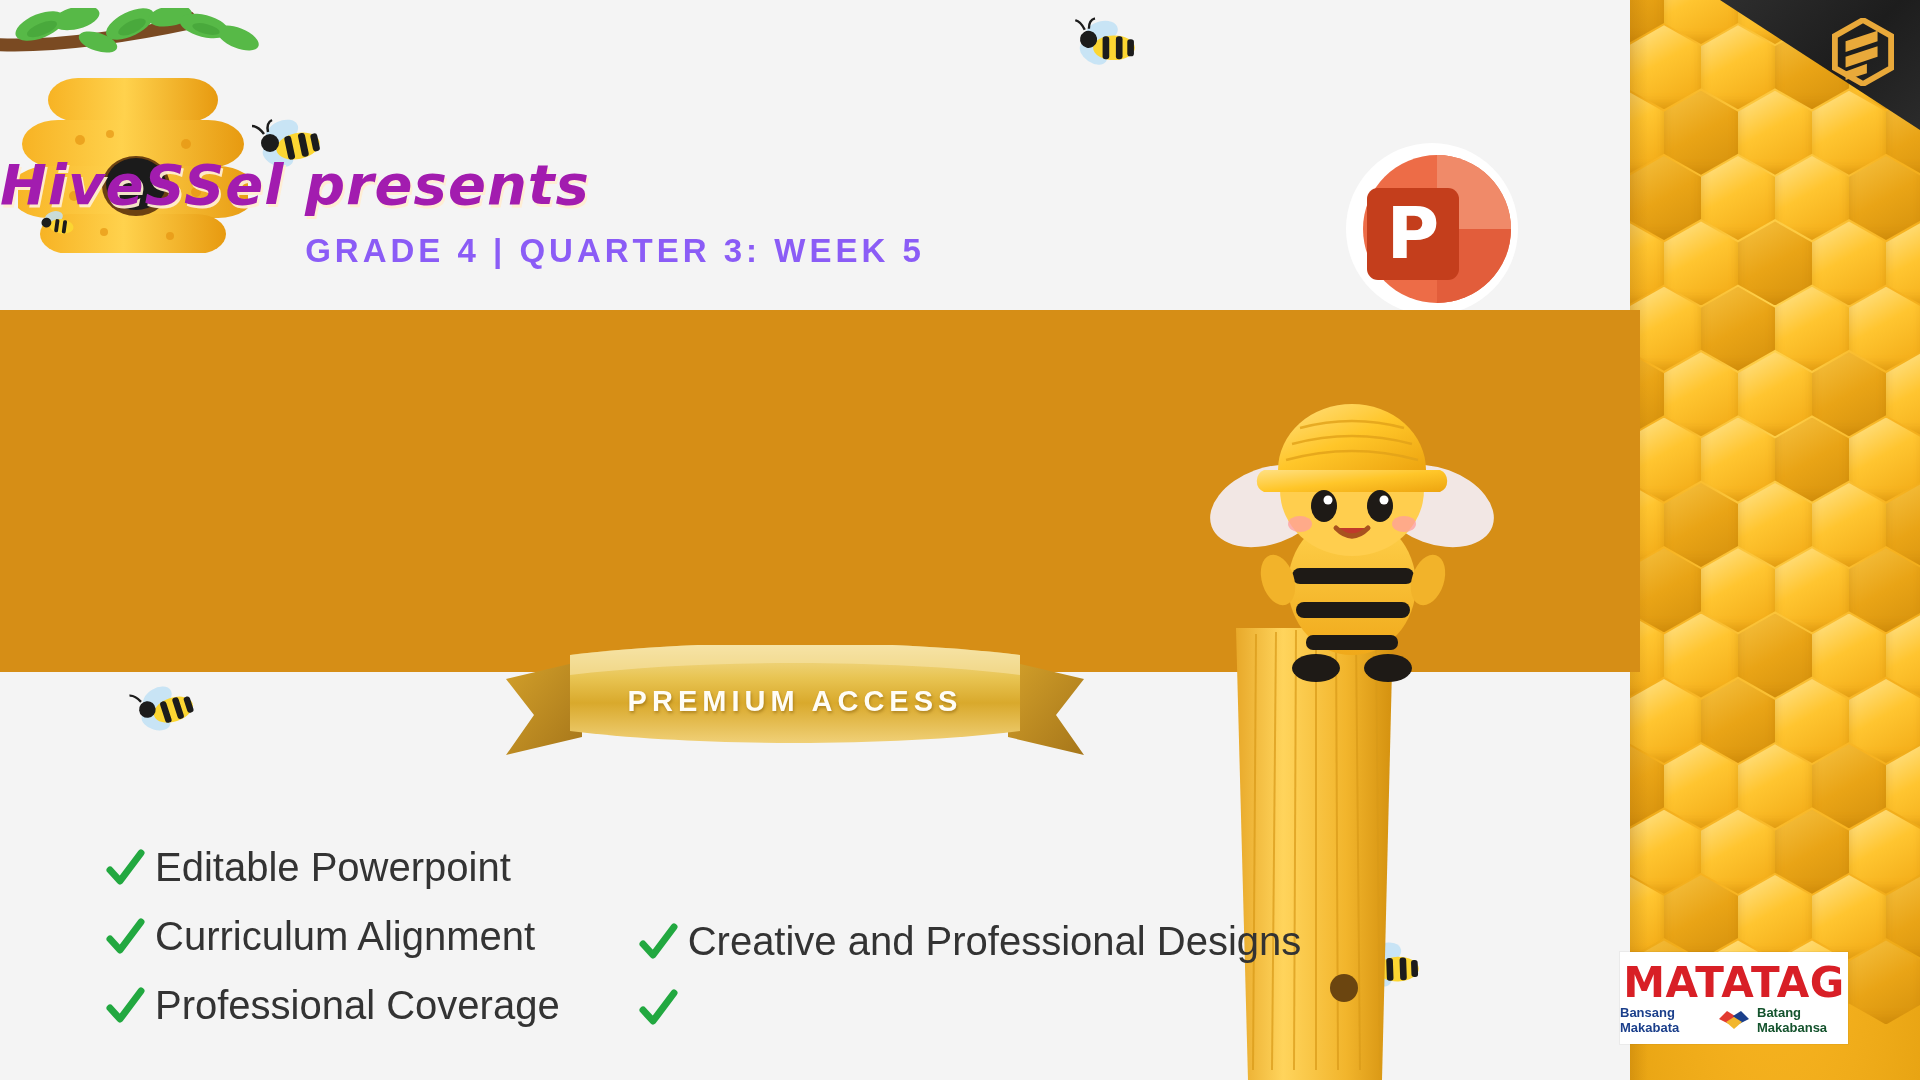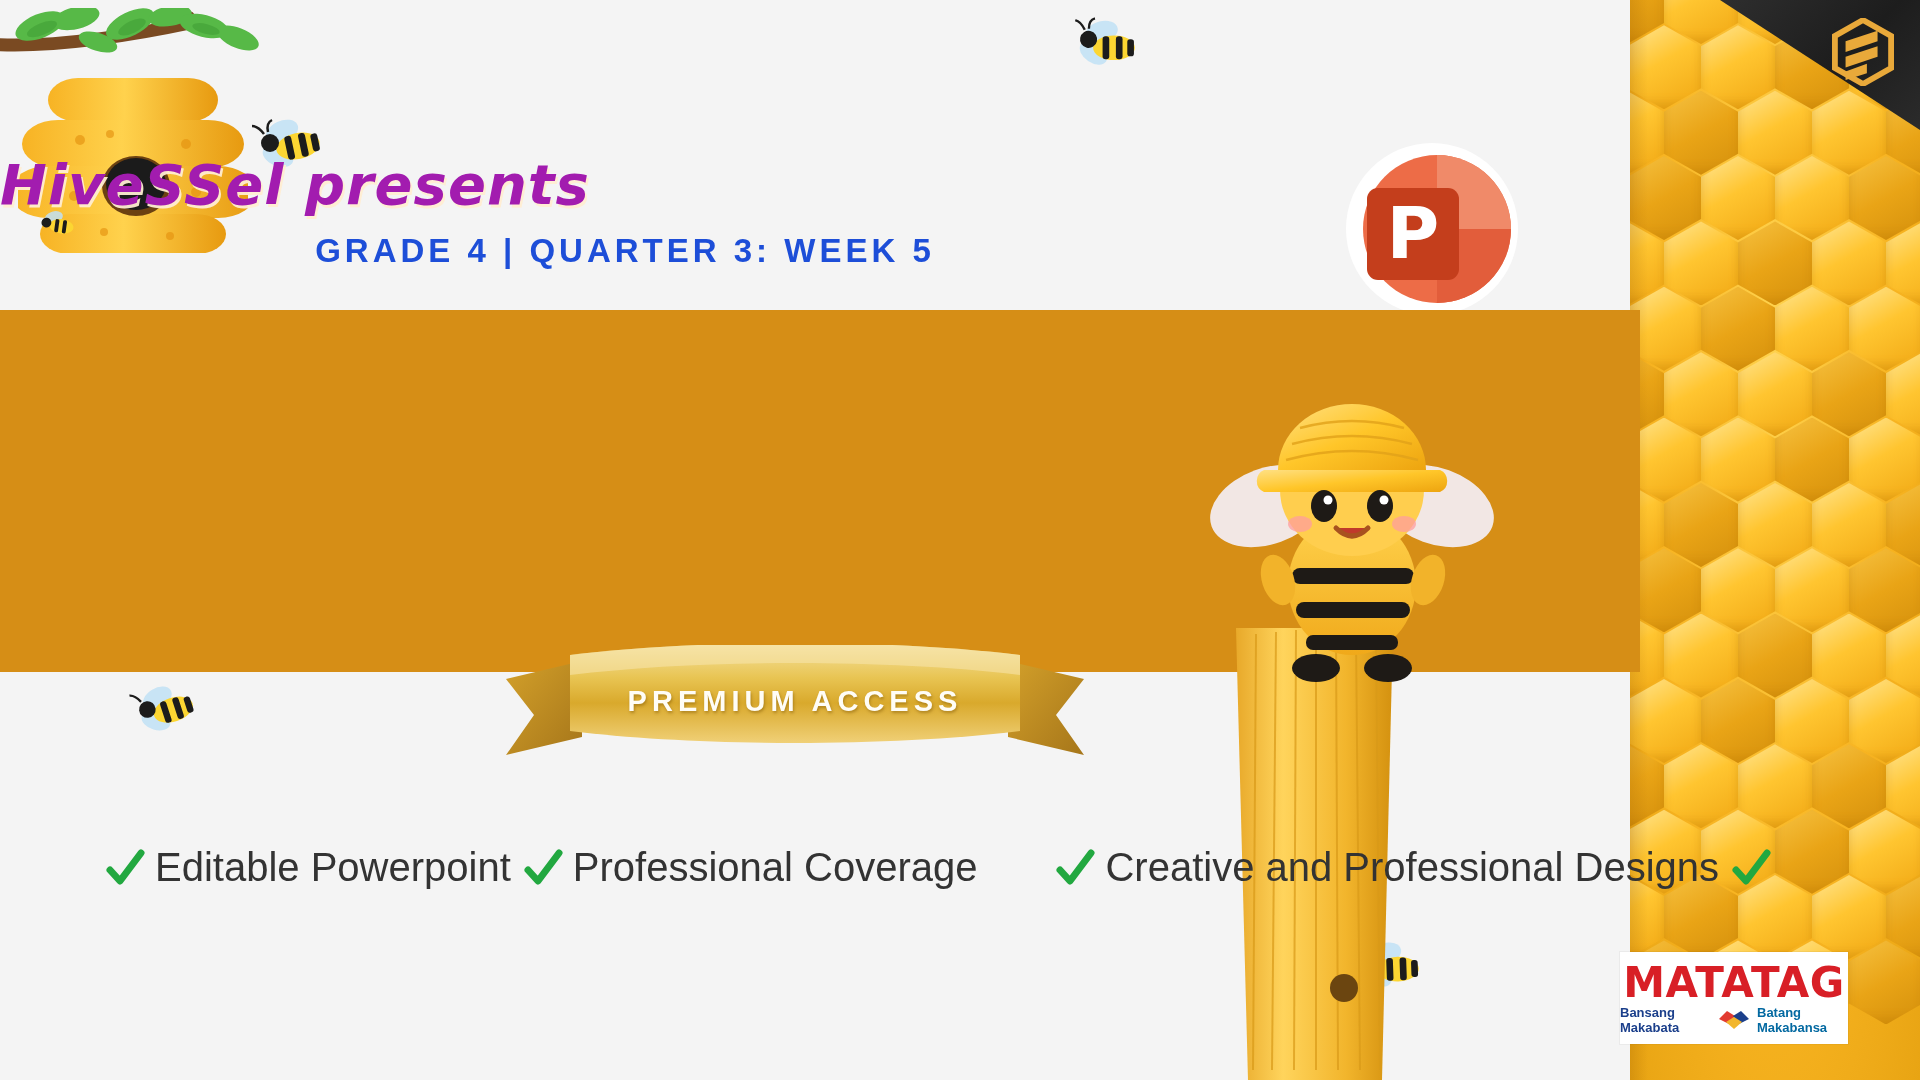--- a/index.html
+++ b/index.html
@@ -68,25 +68,24 @@
     line-height:60px;
     letter-spacing:.5px;
     text-shadow:3px 4px 0 rgba(150,95,6,.35);
     text-transform:uppercase;
     padding:0 40px;
     box-sizing:border-box;
   }
   .band-subtitle{
     position:absolute;left:0;top:232px;width:1230px;
     text-align:center;
-    color:#1d4ed8;
+    color:#8b5cf6;
     font-size:33px;
     font-weight:bold;
     letter-spacing:4px;
-    margin-left:10px;
   }
 
   
   .presents{
     position:absolute;left:0;top:152px;width:1230px;text-align:left;
     color:#a21caf;
     font-family:"DejaVu Sans", sans-serif;
     font-size:56px;font-weight:bold;font-style:italic;
     letter-spacing:1px;
     text-shadow:2px 3px 0 rgba(255,237,210,.95);
@@ -105,21 +104,21 @@
     font-size:29px;font-weight:bold;letter-spacing:5px;
     text-shadow:1px 2px 3px rgba(120,80,0,.45);
     z-index:3;
   }
 
   
   .features{
     position:absolute;left:105px;top:845px;width:1360px;
     display:flex;gap:78px;
   }
-  .feat-col{display:flex;gap:12px;}
+  .feat-col{display:flex;flex-direction:column;gap:24px;justify-content:flex-end;}
   .feat{
     display:flex;align-items:center;gap:10px;
     font-size:40px;color:#333333;
     font-family:"Liberation Sans", sans-serif;
     white-space:nowrap;
   }
   .check{width:40px;height:40px;flex:0 0 40px;}
 
   
   .matatag{
@@ -130,21 +129,21 @@
   }
   .matatag-word{
     color:#d81f26;font-weight:bold;font-size:42px;letter-spacing:.5px;
     font-family:"DejaVu Sans", sans-serif;line-height:44px;
   }
   .matatag-sub{
     display:flex;align-items:center;gap:6px;
     font-size:13px;color:#1b3f8b;font-weight:bold;
   }
   .matatag-sub .l{color:#1b3f8b;}
-  .matatag-sub .r{color:#0369a1;}
+  .matatag-sub .r{color:#14532d;}
 
   
   .bee{position:absolute;}
 
   
   .mascot{position:absolute;left:1200px;top:330px;width:300px;height:420px;}
   .post{position:absolute;left:1222px;top:600px;width:185px;height:480px;}
 </style>
 </head>
 <body>
@@ -482,20 +481,28 @@
             </svg>
         </span>
         <span>Editable Powerpoint</span>
       </div>
       <div class="feat">
         <span class="check">
           <svg viewBox="0 0 40 40" width="40" height="40">
               <path d="M5 22 L15 33 L36 5" stroke="#22a840" stroke-width="7" fill="none" stroke-linecap="round" stroke-linejoin="round"></path>
             </svg>
         </span>
+        <span>Curriculum Alignment</span>
+      </div>
+      <div class="feat">
+        <span class="check">
+          <svg viewBox="0 0 40 40" width="40" height="40">
+              <path d="M5 22 L15 33 L36 5" stroke="#22a840" stroke-width="7" fill="none" stroke-linecap="round" stroke-linejoin="round"></path>
+            </svg>
+        </span>
         <span>Professional Coverage</span>
       </div>
     </div>
 
     <div class="feat-col">
       <div class="feat">
         <span class="check">
           <svg viewBox="0 0 40 40" width="40" height="40">
               <path d="M5 22 L15 33 L36 5" stroke="#22a840" stroke-width="7" fill="none" stroke-linecap="round" stroke-linejoin="round"></path>
             </svg>

